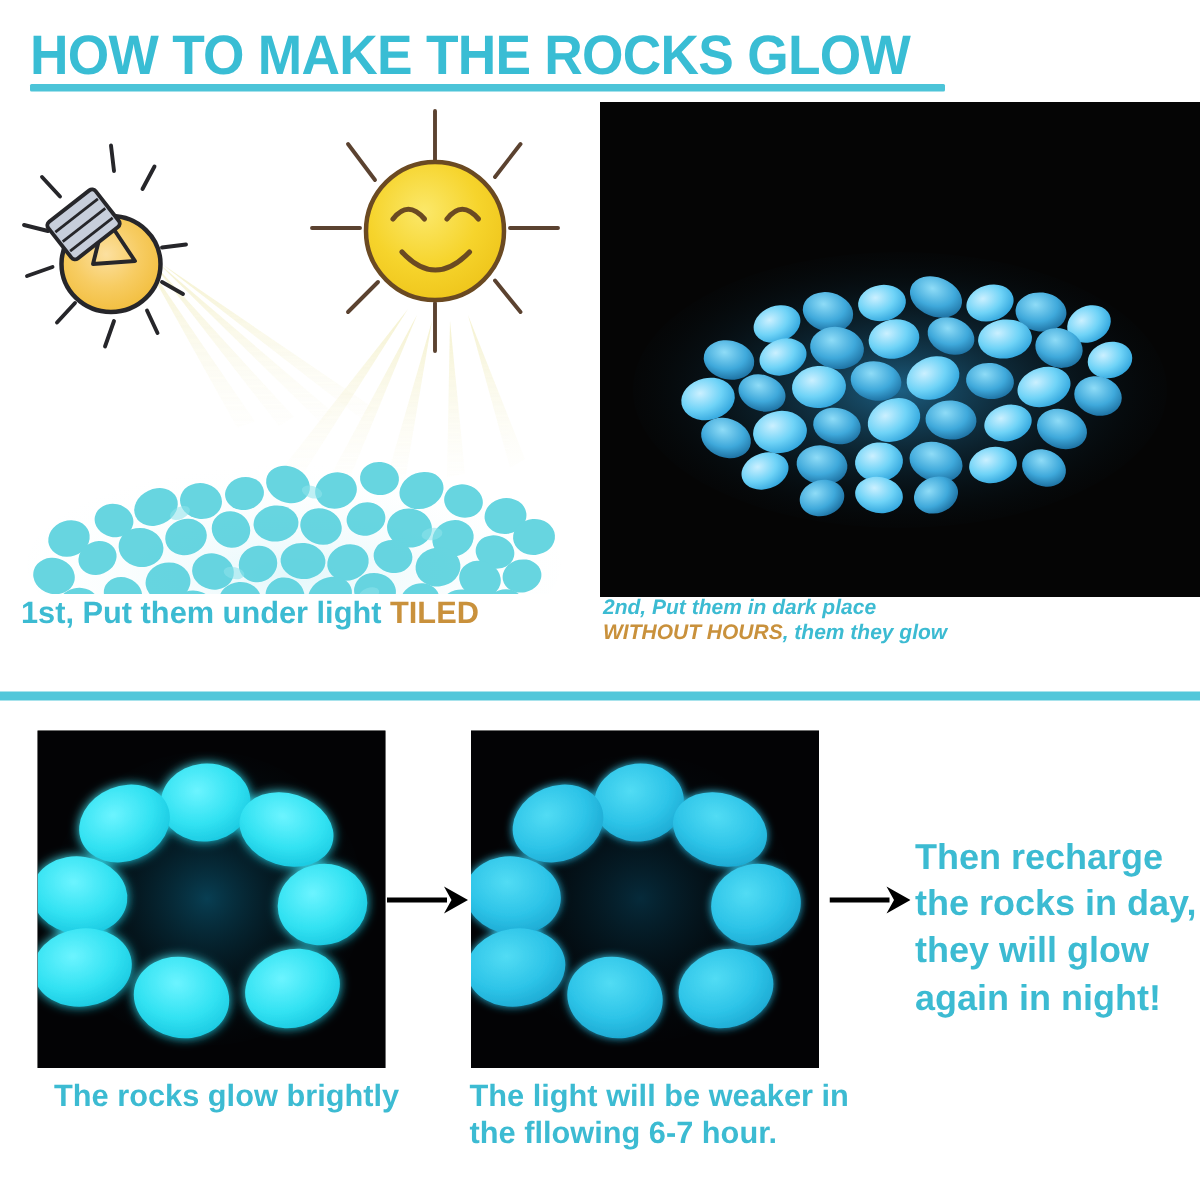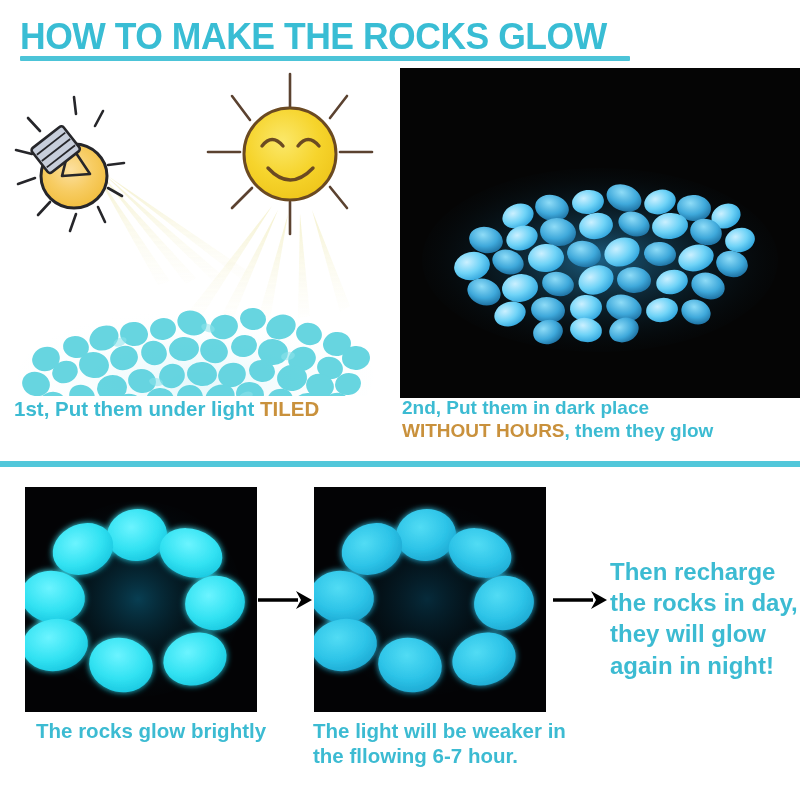--- a/index.html
+++ b/index.html
@@ -67,21 +67,21 @@
   
   .caption {
     position: absolute;
     font-family: "Liberation Sans", sans-serif;
     font-weight: bold;
     color: #3CBBD2;
     line-height: 1.23;
   }
   .gold { color: #C9913C; text-align: right; }
   #caption-left  { left: 14px;  top: 396px; width: 380px; font-size: 20.5px; }
-  #caption-right { left: 402px; top: 396px; width: 394px; font-size: 19px; }
+  #caption-right { left: 402px; top: 396px; width: 394px; font-size: 14px; font-style: italic; }
 
   
   #divider {
     position: absolute;
     left: 0;
     top: 461px;
     width: 800px;
     height: 6px;
     background: #52C7DA;
   }

